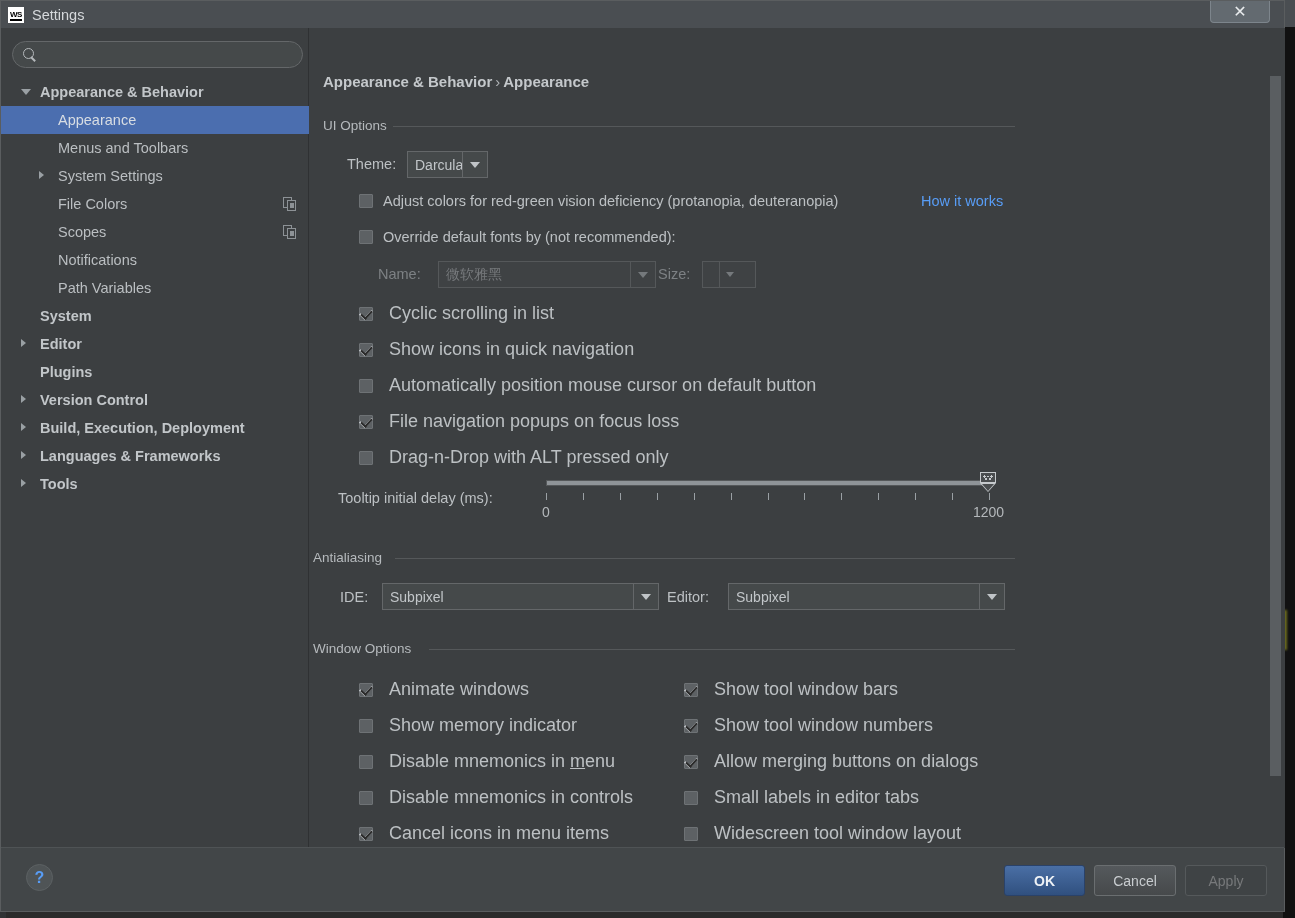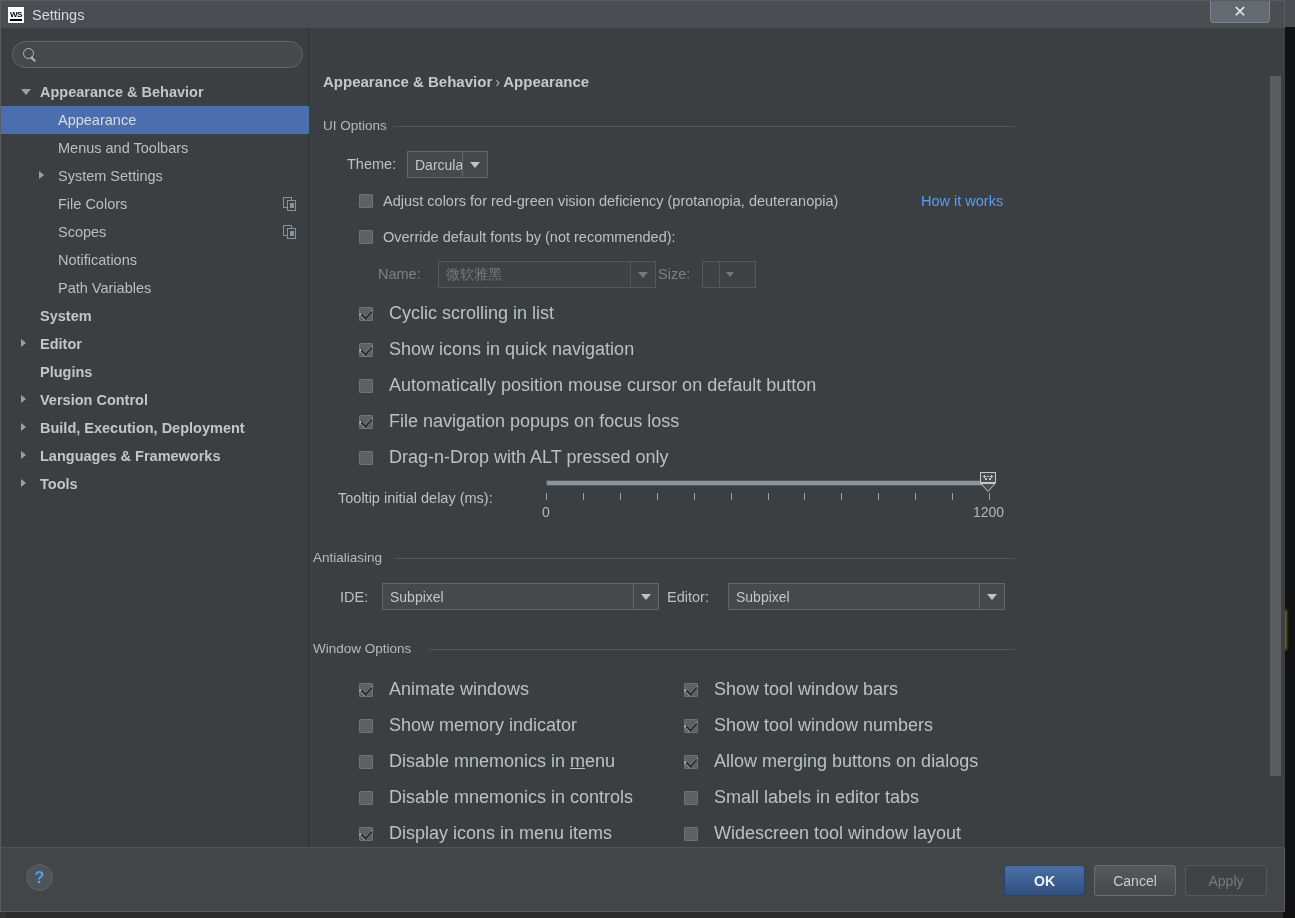--- a/index.html
+++ b/index.html
@@ -606,21 +606,21 @@
             <div class="cbrow" style="left: 49px; top: 723px;">
               <span class="cb" style="position: relative;"></span>
               <span class="cbl">Disable mnemonics in <span class="mnem">m</span>enu</span>
             </div>
             <div class="cbrow" style="left: 49px; top: 759px;">
               <span class="cb" style="position: relative;"></span>
               <span class="cbl">Disable mnemonics in controls</span>
             </div>
             <div class="cbrow" style="left: 49px; top: 795px;">
               <span class="cb on" style="position: relative;"></span>
-              <span class="cbl">Display icons in menu items</span>
+              <span class="cbl">Cancel icons in menu items</span>
             </div>
           </div>
         <div id="win-right">
             <div class="cbrow" style="left: 374px; top: 651px;">
               <span class="cb on" style="position: relative;"></span>
               <span class="cbl">Show tool window bars</span>
             </div>
             <div class="cbrow" style="left: 374px; top: 687px;">
               <span class="cb on" style="position: relative;"></span>
               <span class="cbl">Show tool window numbers</span>

